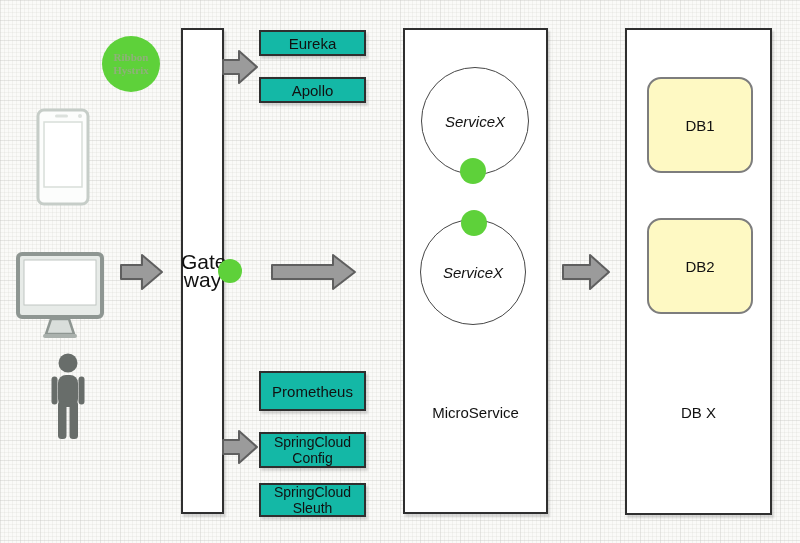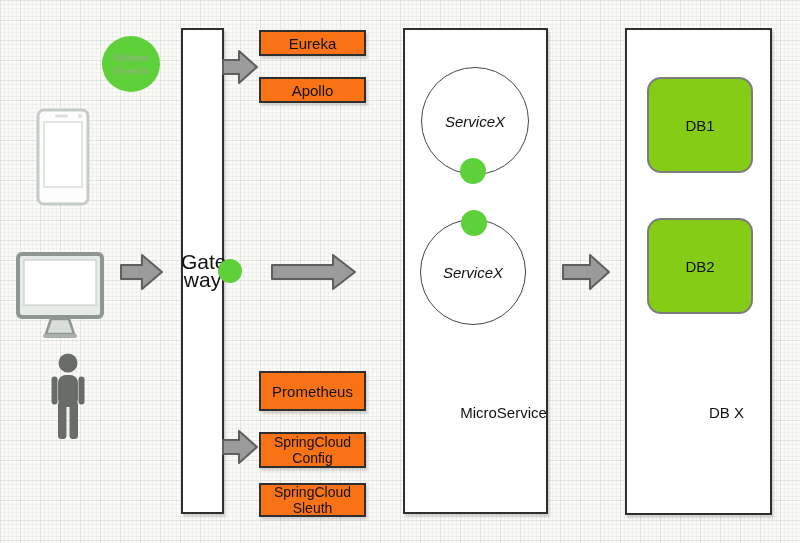--- a/index.html
+++ b/index.html
@@ -11,44 +11,44 @@
       linear-gradient(rgba(200,200,195,.18) 1px, transparent 1px),
       linear-gradient(90deg, rgba(200,200,195,.18) 1px, transparent 1px),
       linear-gradient(rgba(200,200,195,.28) 1px, transparent 1px),
       linear-gradient(90deg, rgba(200,200,195,.28) 1px, transparent 1px);
     background-size:4px 4px,4px 4px,20px 20px,20px 20px;
   }
   .canvas{position:relative;width:800px;height:543px;}
   .abs{position:absolute;box-sizing:border-box;}
   .shadow{box-shadow:2px 3px 2px rgba(0,0,0,.14);}
   .node{
-    background:#f97316;border:2px solid #2f2f2f;
+    background:#14b8a6;border:2px solid #2f2f2f;
     display:flex;align-items:center;justify-content:center;
     font-size:15px;color:#111;text-align:center;line-height:17px;
   }
   .preline{white-space:pre-line;}
   .small-label{font-size:14px;line-height:16px;}
   .container-label{
     position:absolute;left:0;right:0;text-align:center;
-    font-size:15px;color:#111;padding-left:28px;
+    font-size:15px;color:#111;
   }
   .circle-node{
     background:#fff;border:1.5px solid #464646;border-radius:50%;
     display:flex;align-items:center;justify-content:center;
     font-size:15px;color:#111;font-style:italic;
   }
   .green-dot{background:#5ed13a;border-radius:50%;}
   .ribbon-circle{
     background:#5ed13a;border-radius:50%;
     display:flex;align-items:center;justify-content:center;
     font-size:11px;font-weight:bold;color:#8fb07a;
     text-align:center;line-height:13px;font-family:Liberation Serif, serif;
   }
   .db-node{
-    background:#84cc16;border:2px solid #7d7d7d;border-radius:14px;
+    background:#fef9c3;border:2px solid #7d7d7d;border-radius:14px;
     display:flex;align-items:center;justify-content:center;
     font-size:15px;color:#111;
   }
   .gateway-bar{background:#fff;border:2px solid #2f2f2f;}
   .gateway-label{
     position:absolute;left:181px;top:253px;width:43px;
     text-align:center;font-size:21px;line-height:18px;color:#111;
   }
   svg{display:block;}
 </style>

